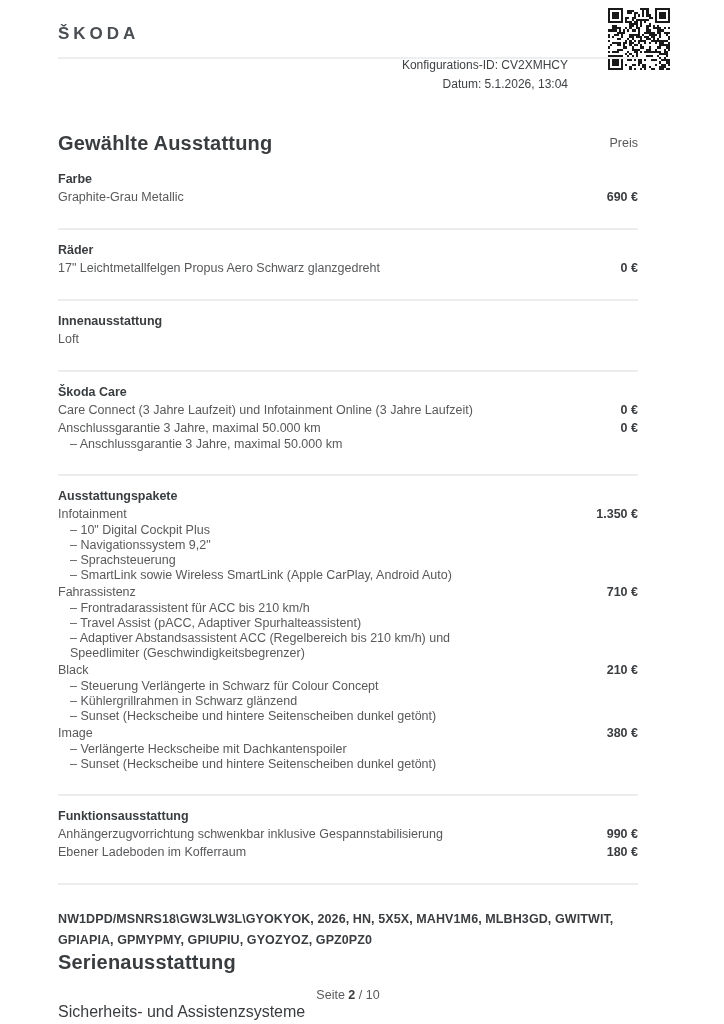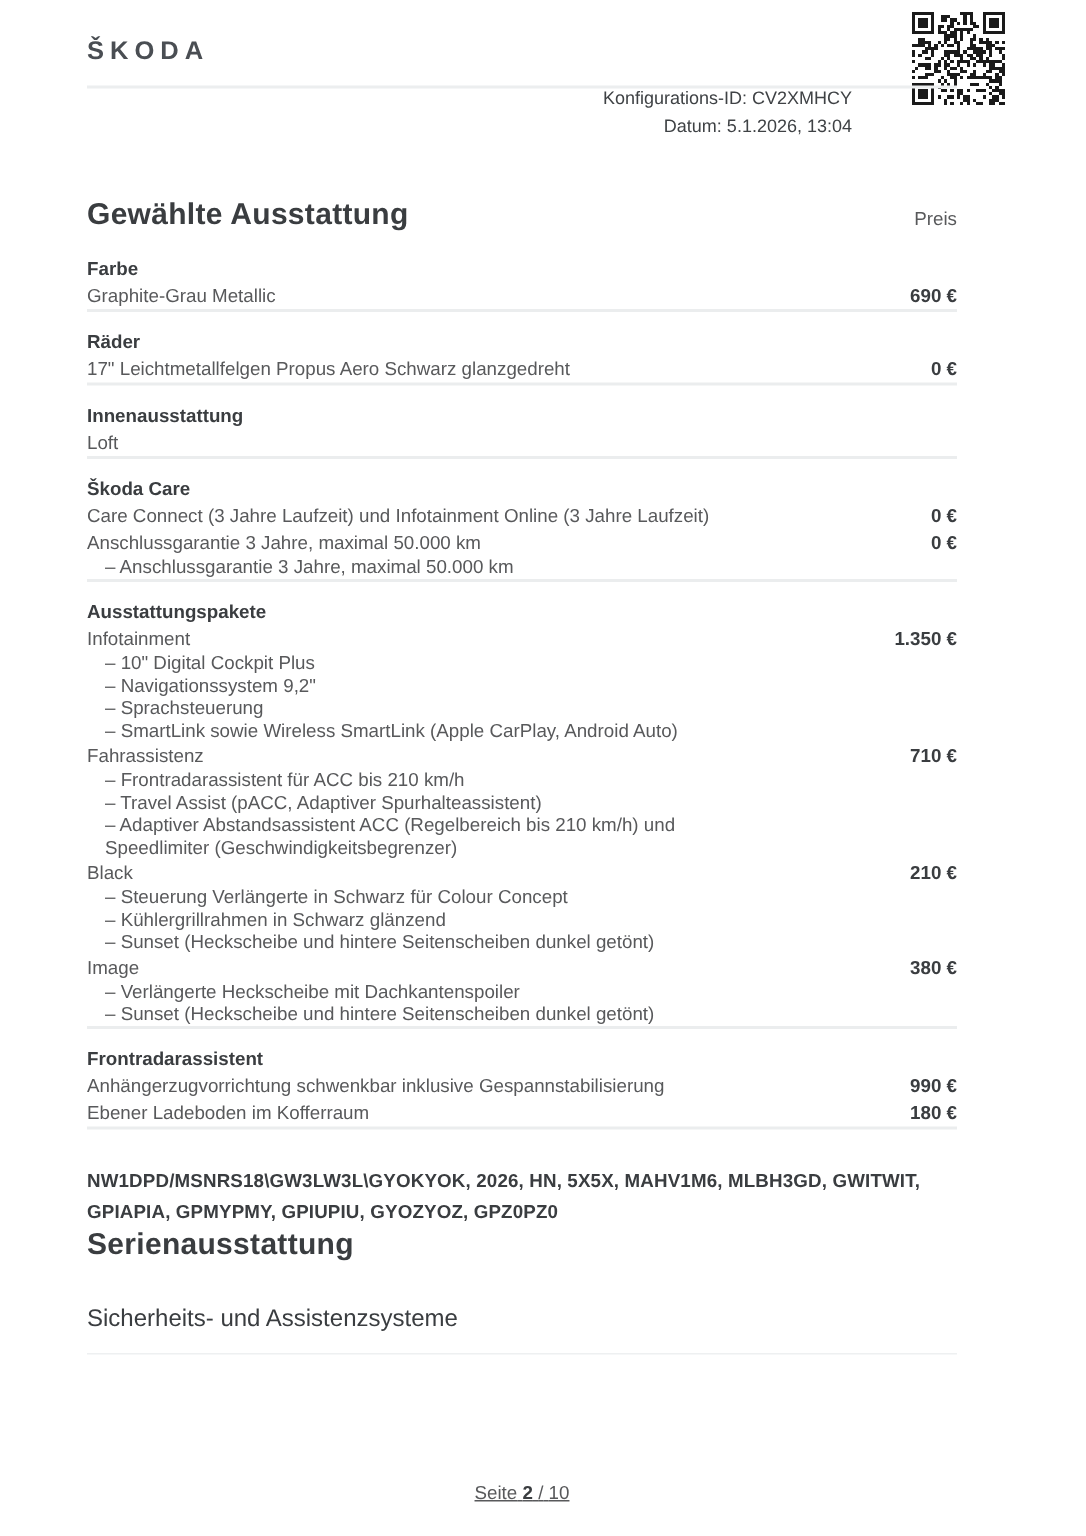--- a/index.html
+++ b/index.html
@@ -26,27 +26,27 @@
   }
   .header-rule {
     position:absolute; left:58px; right:58px; top:57px;
     height:2px; background:#eceeef;
   }
   .qr { position:absolute; left:608px; top:8px; width:62px; height:62px; background:#fff; }
 
   
   .content { padding:0 58px; }
   .title-row {
-    display:flex; justify-content:space-between; align-items:flex-end;
+    display:flex; justify-content:space-between; align-items:center;
     margin-top:36px; margin-bottom:4px;
   }
   h1 { font-size:20px; font-weight:bold; color:#3a3d40; letter-spacing:0.2px; }
   .price-header { font-size:12.5px; color:#58595b; padding-bottom:2px; }
 
-  .section { padding:11px 0 0 0; border-bottom:2px solid #ebedee; }
+  .section { padding:11px 0 22px 0; border-bottom:2px solid #ebedee; }
   .section-label { font-size:12.5px; font-weight:bold; color:#3a3d40; line-height:18px; }
   .eq-row { display:flex; justify-content:space-between; line-height:18px; }
   .eq-name { font-size:12.5px; color:#58595b; }
   .eq-price { font-size:12.5px; font-weight:bold; color:#3a3d40; white-space:nowrap; }
   .eq-detail {
     font-size:12.5px; color:#58595b; line-height:15px;
     padding-left:12px; max-width:450px;
   }
 
   .codes {
@@ -56,21 +56,21 @@
 
   h2 { font-size:20px; font-weight:bold; color:#3a3d40; letter-spacing:0.2px; }
   h3 { margin-top:29px; font-size:16px; font-weight:normal; color:#3a3d40; }
   .thin-rule { margin-top:13px; height:1px; background:#eef0f1; }
 
   .serien-cols { display:grid; grid-template-columns:372px 212px; padding-top:11px; }
 
   
   .footer {
     position:absolute; left:0; right:0; bottom:22px;
-    text-align:center; font-size:12.5px; color:#58595b;text-decoration:underline;
+    text-align:center; font-size:12.5px; color:#58595b;
   }
   .footer b { color:#3a3d40; }
 </style>
 </head>
 <body>
 
 <div class="page">
 
   <div class="header">
     <div class="logo">ŠKODA</div>
@@ -453,21 +453,21 @@
           <div class="eq-detail">– Kühlergrillrahmen in Schwarz glänzend</div>
           <div class="eq-detail">– Sunset (Heckscheibe und hintere Seitenscheiben dunkel getönt)</div>
           <div class="eq-row">
             <span class="eq-name">Image</span>
             <span class="eq-price">380 €</span>
           </div>
           <div class="eq-detail">– Verlängerte Heckscheibe mit Dachkantenspoiler</div>
           <div class="eq-detail">– Sunset (Heckscheibe und hintere Seitenscheiben dunkel getönt)</div>
         </div>
         <div class="section">
-          <div class="section-label">Frontradarassistent</div>
+          <div class="section-label">Funktionsausstattung</div>
           <div class="eq-row">
             <span class="eq-name">Anhängerzugvorrichtung schwenkbar inklusive Gespannstabilisierung</span>
             <span class="eq-price">990 €</span>
           </div>
           <div class="eq-row">
             <span class="eq-name">Ebener Ladeboden im Kofferraum</span>
             <span class="eq-price">180 €</span>
           </div>
         </div>
       </div>

